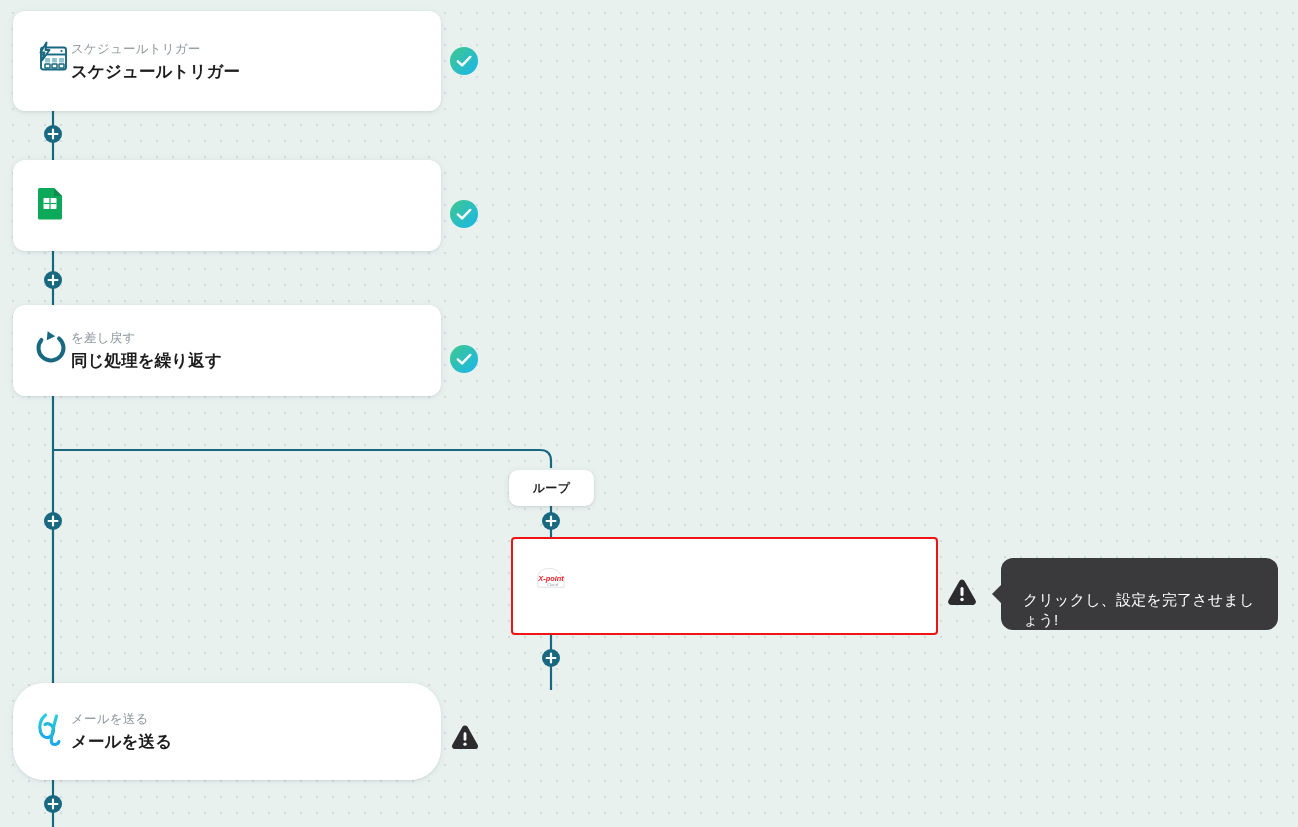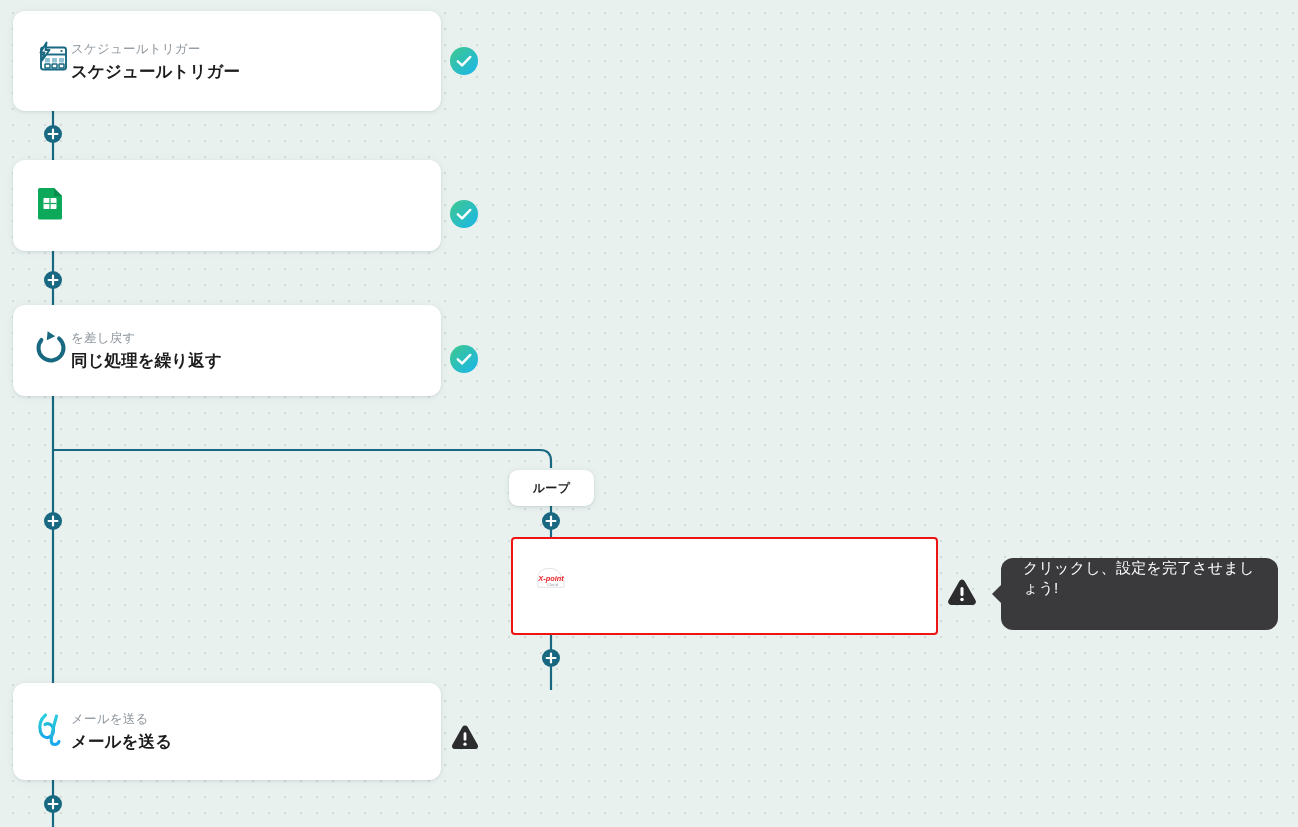--- a/index.html
+++ b/index.html
@@ -121,21 +121,21 @@
   
   .tooltip {
     position: absolute;
     background: #3a3a3c;
     border-radius: 12px;
     color: #ffffff;
     font-size: 15px;
     line-height: 20px;
     letter-spacing: 0.2px;
     display: flex;
-    align-items: flex-start;
+    align-items: flex-end;
     justify-content: center;
     padding: 0 22px;
     box-sizing: border-box;
   }
   .tooltip-arrow {
     position: absolute;
     left: -9px;
     top: 50%;
     transform: translateY(-50%);
     width: 0;
@@ -272,21 +272,21 @@
       <rect x="14.5" y="11" width="3" height="9" rx="1.5" fill="#ffffff"></rect>
       <circle cx="16" cy="23.6" r="1.75" fill="#ffffff"></circle>
     </svg>
   </div>
 
   <div class="tooltip" style="left:1001px; top:558px; width:277px; height:72px;">
     <div class="tooltip-arrow"></div>
     <span>クリックし、設定を完了させましょう!</span>
   </div>
 
-  <div class="node" style="left:13px; top:683px; width:428px; height:97px;">
+  <div class="node" style="left:13px; top:683px; width:428px; height:97px;border-radius:31px;">
     <div class="node-icon">
       <svg width="34" height="40" viewBox="0 0 34 40">
         <defs>
           <linearGradient id="mg1" x1="0" y1="0" x2="0.4" y2="1">
             <stop offset="0%" stop-color="#2bd6e6"></stop>
             <stop offset="55%" stop-color="#22b9d8"></stop>
             <stop offset="100%" stop-color="#1aa7f0"></stop>
           </linearGradient>
         </defs>
         <path d="M11.5,5 C6.5,9 4.5,16 6.5,22 C8,26.5 12,28.5 15.5,27

